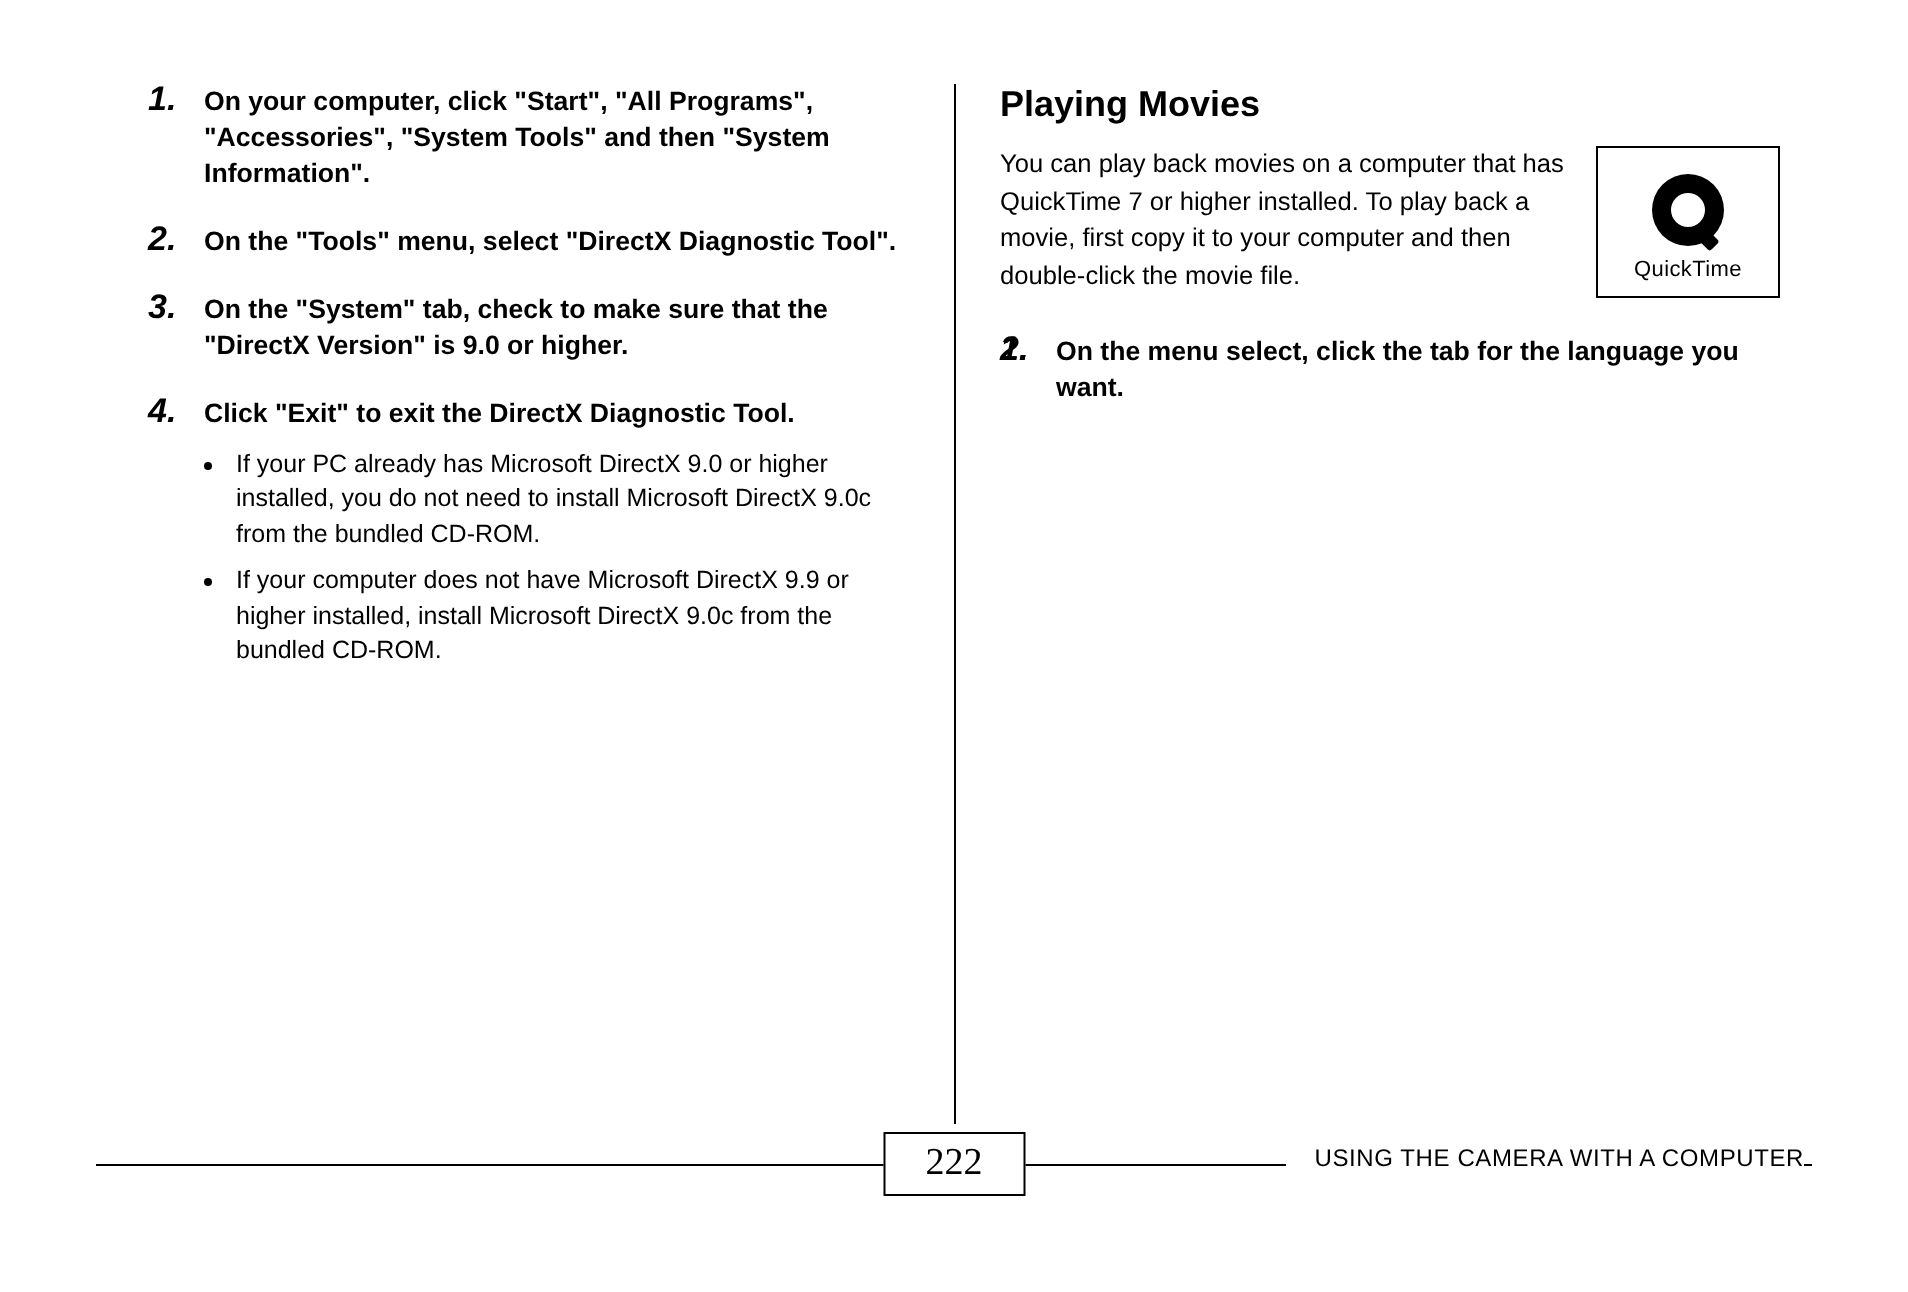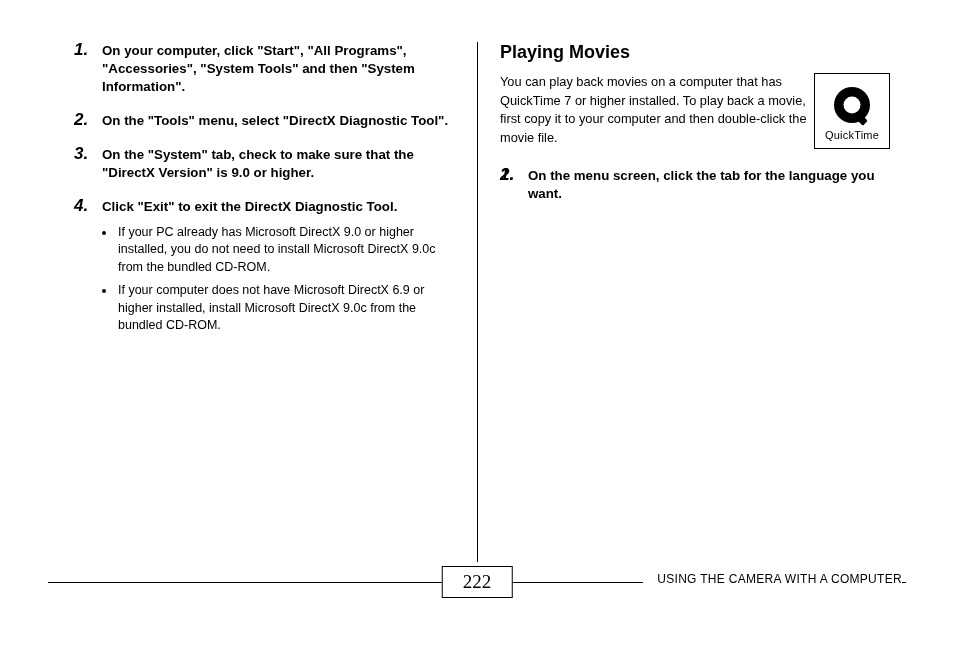--- a/index.html
+++ b/index.html
@@ -5,21 +5,21 @@
   * { box-sizing: border-box; margin: 0; padding: 0; }
   html, body { width: 954px; height: 646px; font-family: Arial, Helvetica, sans-serif; background: #fff; color: #000; }
   .page { position: relative; width: 954px; height: 646px; padding: 42px 48px 0 48px; }
   .columns { display: flex; gap: 0; height: 520px; }
   .col { flex: 1 1 50%; padding: 0 18px; }
   .col-left { padding-left: 26px; padding-right: 22px; }
   .col-right { padding-left: 22px; padding-right: 16px; border-left: 1px solid #000; }
   .section-title { font-size: 18px; font-weight: bold; margin-bottom: 10px; }
   .intro-row { display: flex; align-items: flex-start; margin-bottom: 18px; }
   .intro-text { font-size: 12.8px; line-height: 1.45; flex: 1; }
-  .qt-box { width: 76px; height: 76px; border: 1.5px solid #000; display: flex; flex-direction: column; align-items: center; justify-content: center; padding: 4px 2px 2px 2px; flex-shrink: 0; }
+  .qt-box { width: 92px; height: 76px; border: 1.5px solid #000; display: flex; flex-direction: column; align-items: center; justify-content: center; padding: 4px 2px 2px 2px; flex-shrink: 0; }
   .qt-label { font-size: 11px; letter-spacing: 0.2px; font-family: Arial, sans-serif; margin-top: 2px; }
   ol.steps { list-style: none; counter-reset: step; }
   ol.steps > li { counter-increment: step; position: relative; padding-left: 28px; margin-bottom: 16px; }
   ol.steps > li::before { content: counter(step) "."; position: absolute; left: 0; top: -2px; font-size: 17px; font-weight: bold; font-style: italic; }
   .step-text { font-size: 13.3px; font-weight: bold; line-height: 1.35; }
   ul.sub { list-style: disc; margin: 8px 0 0 14px; }
   ul.sub li { font-size: 12.5px; font-weight: normal; line-height: 1.4; margin-bottom: 6px; padding-left: 2px;}
   .footer { position: absolute; bottom: 18px; left: 0; right: 0; height: 46px; }
   .footer-line { position: absolute; top: 0; left: 48px; right: 48px; height: 1px; background: #000; }
   .page-num-box { position: absolute; left: 50%; top: 0; transform: translate(-50%, -50%); background: #fff; border: 1px solid #000; padding: 4px 20px; font-size: 19px; font-family: Georgia, 'Times New Roman', serif; text-align: center; }
@@ -39,21 +39,21 @@
         <li>
           <div class="step-text">On the "Tools" menu, select "DirectX Diagnostic Tool".</div>
         </li>
         <li>
           <div class="step-text">On the "System" tab, check to make sure that the "DirectX Version" is 9.0 or higher.</div>
         </li>
         <li>
           <div class="step-text">Click "Exit" to exit the DirectX Diagnostic Tool.</div>
           <ul class="sub">
             <li>If your PC already has Microsoft DirectX 9.0 or higher installed, you do not need to install Microsoft DirectX 9.0c from the bundled CD-ROM.</li>
-            <li>If your computer does not have Microsoft DirectX 6.9 or higher installed, install Microsoft DirectX 9.0c from the bundled CD-ROM.</li>
+            <li>If your computer does not have Microsoft DirectX 9.9 or higher installed, install Microsoft DirectX 9.0c from the bundled CD-ROM.</li>
           </ul>
         </li>
       </ol>
     </div>
 
     <div class="col col-right">
       <div class="section-title">Playing Movies</div>
       <div class="intro-row">
         <div class="intro-text">You can play back movies on a computer that has QuickTime 7 or higher installed. To play back a movie, first copy it to your computer and then double-click the movie file.</div>
         <div class="qt-box">
@@ -62,21 +62,21 @@
             <circle cx="22" cy="22" r="8.5" fill="#fff"></circle>
             <rect x="30" y="30" width="11" height="7" rx="1.5" transform="rotate(45 30 30)" fill="#000"></rect>
           </svg>
           <div class="qt-label">QuickTime</div>
         </div>
       </div>
       <ol class="steps">
         <li>
         </li>
         <li>
-          <div class="step-text">On the menu screen, click the tab for the language you want.</div>
+          <div class="step-text">On the menu select, click the tab for the language you want.</div>
         </li>
       </ol>
     </div>
 
   </div>
 
   <div class="footer">
     <div class="footer-line"></div>
     <div class="footer-text">USING THE CAMERA WITH A COMPUTER</div>
     <div class="page-num-box">222</div>

